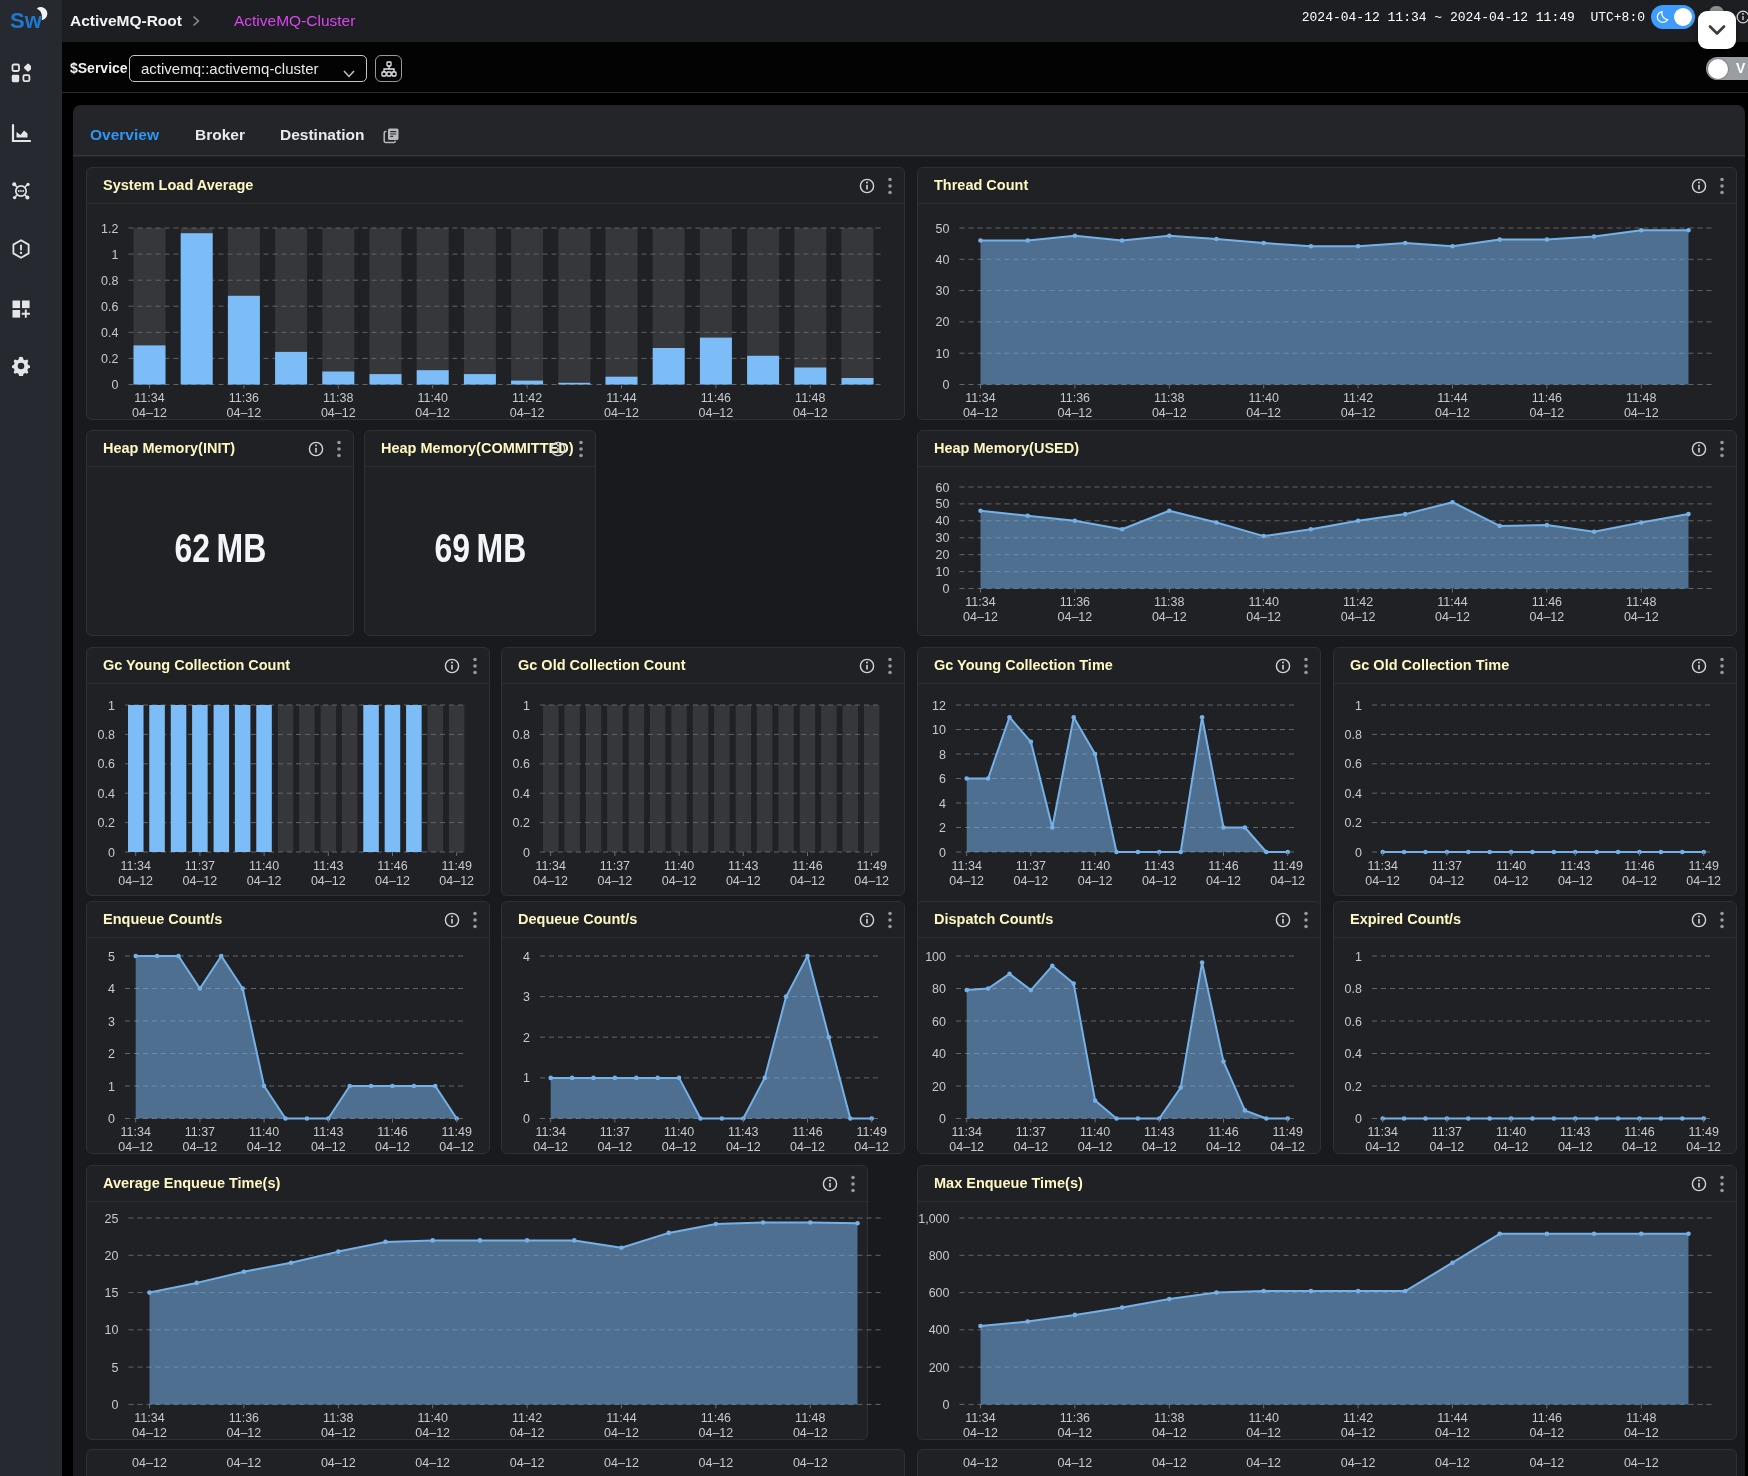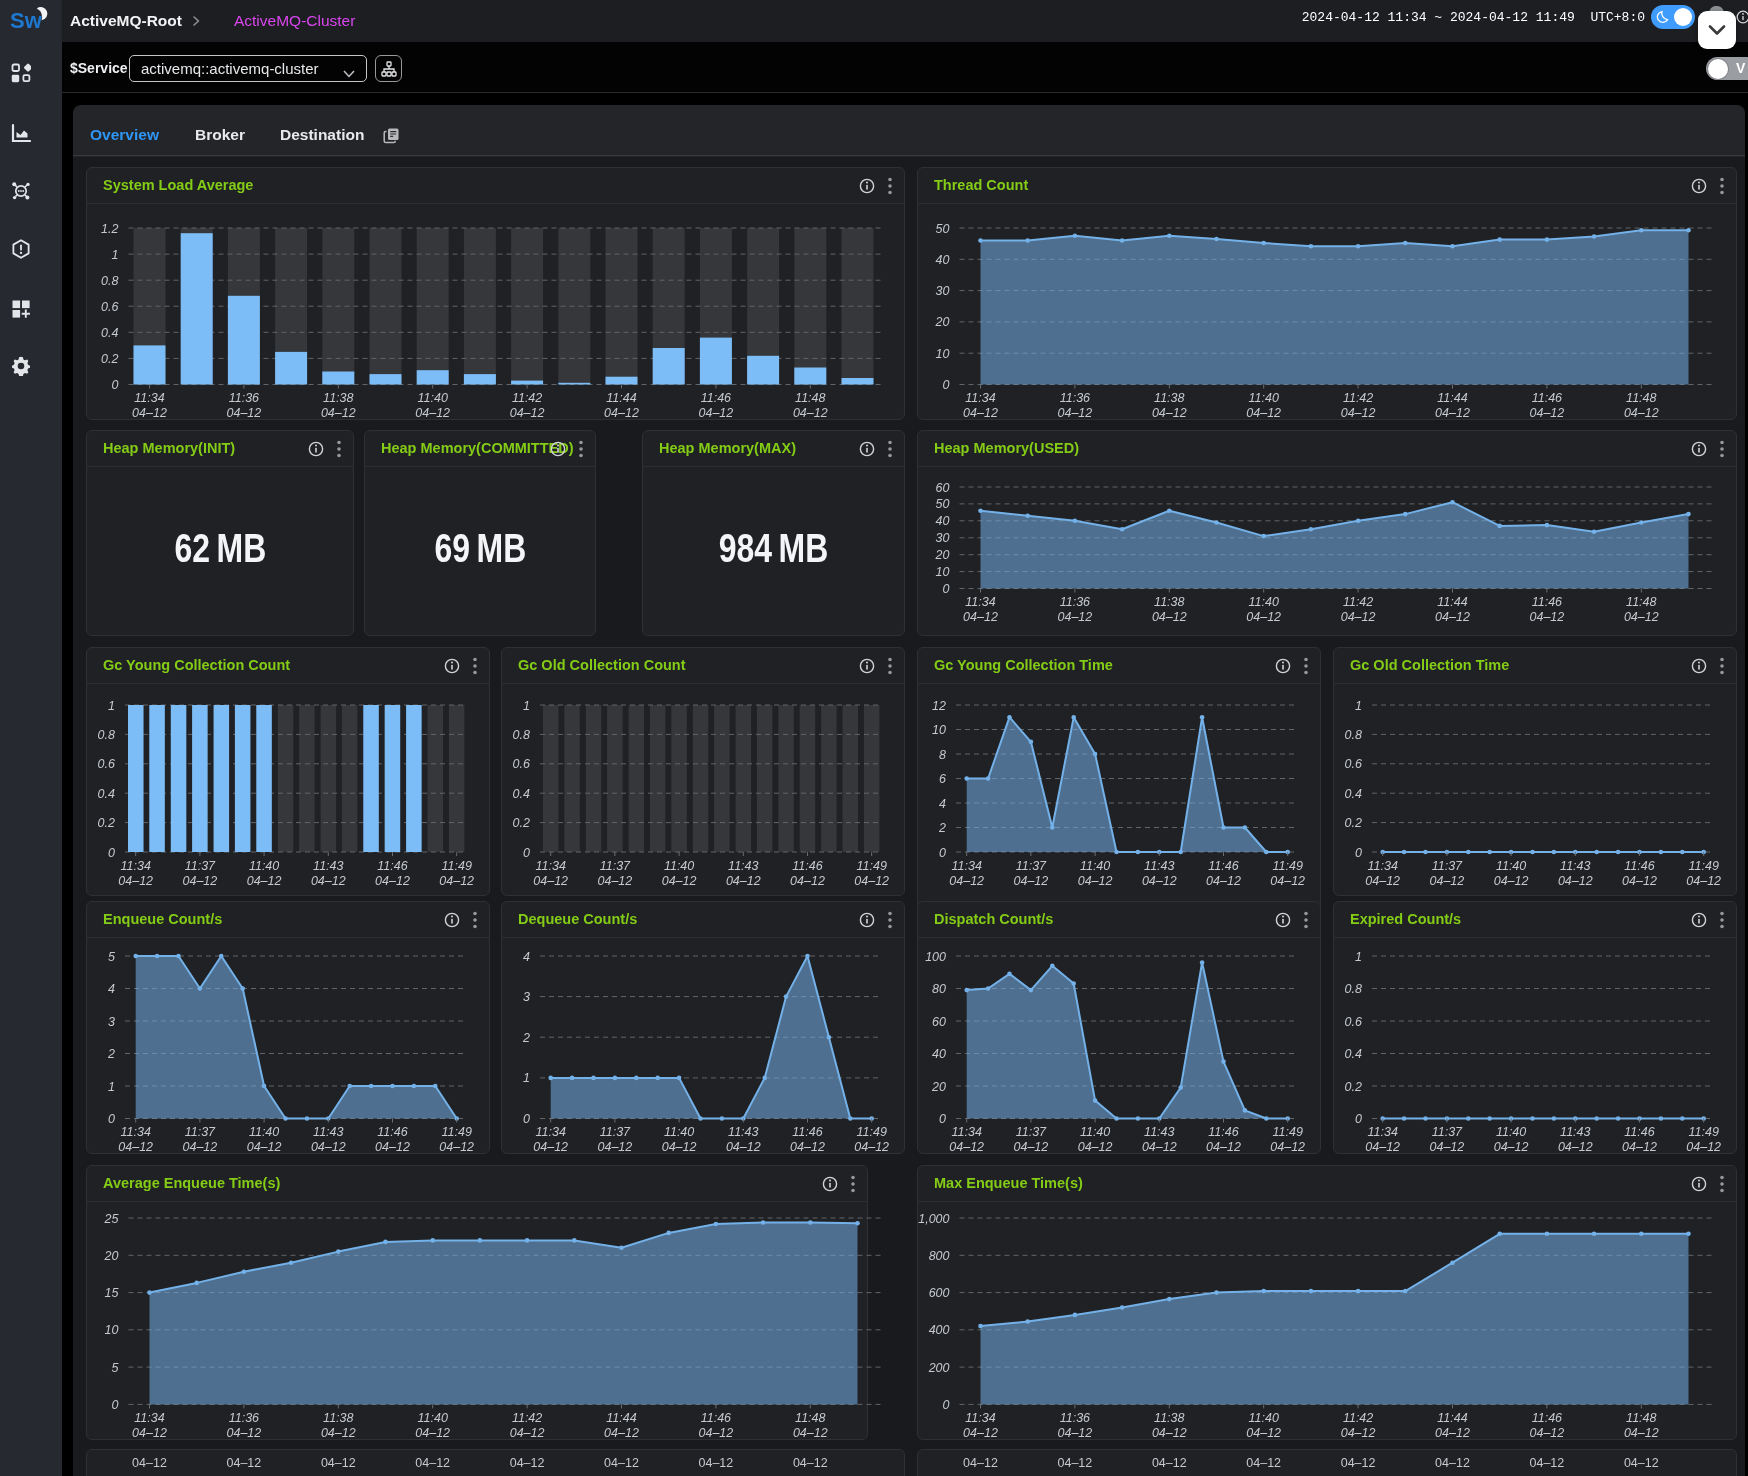--- a/index.html
+++ b/index.html
@@ -33,24 +33,24 @@
 .vtog span { position:absolute; left:30px; top:3px; color:#fff; font-size:14px; font-weight:600; }
 .container { position:absolute; left:73px; top:105px; width:1672px; height:1371px; background:#232529;
   border-radius:8px 8px 0 0; }
 .tabs { position:absolute; left:0; top:0; width:100%; height:51px; border-bottom:1px solid #37393d; }
 .tab { position:absolute; top:0; height:60px; display:flex; align-items:center; font-size:15.5px; font-weight:700; }
 .gridbg { position:absolute; left:0; top:52px; width:100%; height:1319px; background:#191a1d;
   overflow:hidden; }
 .card { position:absolute; background:#1f2124; border:1px solid #2e3034; border-radius:6px;
   margin:0; }
 .ch { position:relative; height:36px; border-bottom:1px solid #2b2d31; }
-.ct { position:absolute; left:16px; top:0; line-height:35px; font-size:14.5px; font-weight:600; color:#84cc16; white-space:nowrap; }
+.ct { position:absolute; left:16px; top:0; line-height:35px; font-size:14.5px; font-weight:600; color:#fef9c3; white-space:nowrap; }
 .ci { position:absolute; right:29px; top:10px; width:16px; height:16px; }
 .cd { position:absolute; right:11px; top:9px; width:6px; height:18px; }
-.cb { position:relative;font-style:italic; }
+.cb { position:relative; }
 .cb svg { display:block; }
 .num { position:absolute; left:0; top:31px; right:0; bottom:0; display:flex; align-items:center; justify-content:center;
   color:#f4f5f7; font-size:40px; font-weight:600; }
 .num span { display:inline-block; transform:scaleX(0.8); }
 .stubcard { border-radius:6px 6px 0 0; }
 .stublab { position:absolute; top:6px; width:48px; text-align:center; color:#c6c9ce; font-size:12.5px; }
 </style></head>
 <body>
 <div class="topbar">
   <div class="crumbs">
@@ -293,38 +293,20 @@
             <span class="cd"><svg width="6" height="18" viewBox="0 0 6 18">
                 <circle cx="3" cy="2.5" r="1.8" fill="#97999d"></circle>
                 <circle cx="3" cy="9" r="1.8" fill="#97999d"></circle>
                 <circle cx="3" cy="15.5" r="1.8" fill="#97999d"></circle>
               </svg></span>
           </div>
           <div class="num">
             <span>69 MB</span>
           </div>
         </div>
-        <div class="card" style="left:642px;top:430px;width:263px;height:206px">
-          <div class="ch">
-            <span class="ct">Heap Memory(MAX)</span>
-            <span class="ci"><svg width="16" height="16" viewBox="0 0 16 16">
-                <circle cx="8" cy="8" r="6.6" fill="none" stroke="#d2d4d8" stroke-width="1.4"></circle>
-                <rect x="7.2" y="6.8" width="1.6" height="5" rx="0.8" fill="#d2d4d8"></rect>
-                <circle cx="8" cy="4.6" r="1" fill="#d2d4d8"></circle>
-              </svg></span>
-            <span class="cd"><svg width="6" height="18" viewBox="0 0 6 18">
-                <circle cx="3" cy="2.5" r="1.8" fill="#97999d"></circle>
-                <circle cx="3" cy="9" r="1.8" fill="#97999d"></circle>
-                <circle cx="3" cy="15.5" r="1.8" fill="#97999d"></circle>
-              </svg></span>
-          </div>
-          <div class="num">
-            <span>984 MB</span>
-          </div>
-        </div>
         <div class="card" style="left:917px;top:430px;width:820px;height:206px">
           <div class="ch">
             <span class="ct">Heap Memory(USED)</span>
             <span class="ci"><svg width="16" height="16" viewBox="0 0 16 16">
                 <circle cx="8" cy="8" r="6.6" fill="none" stroke="#d2d4d8" stroke-width="1.4"></circle>
                 <rect x="7.2" y="6.8" width="1.6" height="5" rx="0.8" fill="#d2d4d8"></rect>
                 <circle cx="8" cy="4.6" r="1" fill="#d2d4d8"></circle>
               </svg></span>
             <span class="cd"><svg width="6" height="18" viewBox="0 0 6 18">
                 <circle cx="3" cy="2.5" r="1.8" fill="#97999d"></circle>

